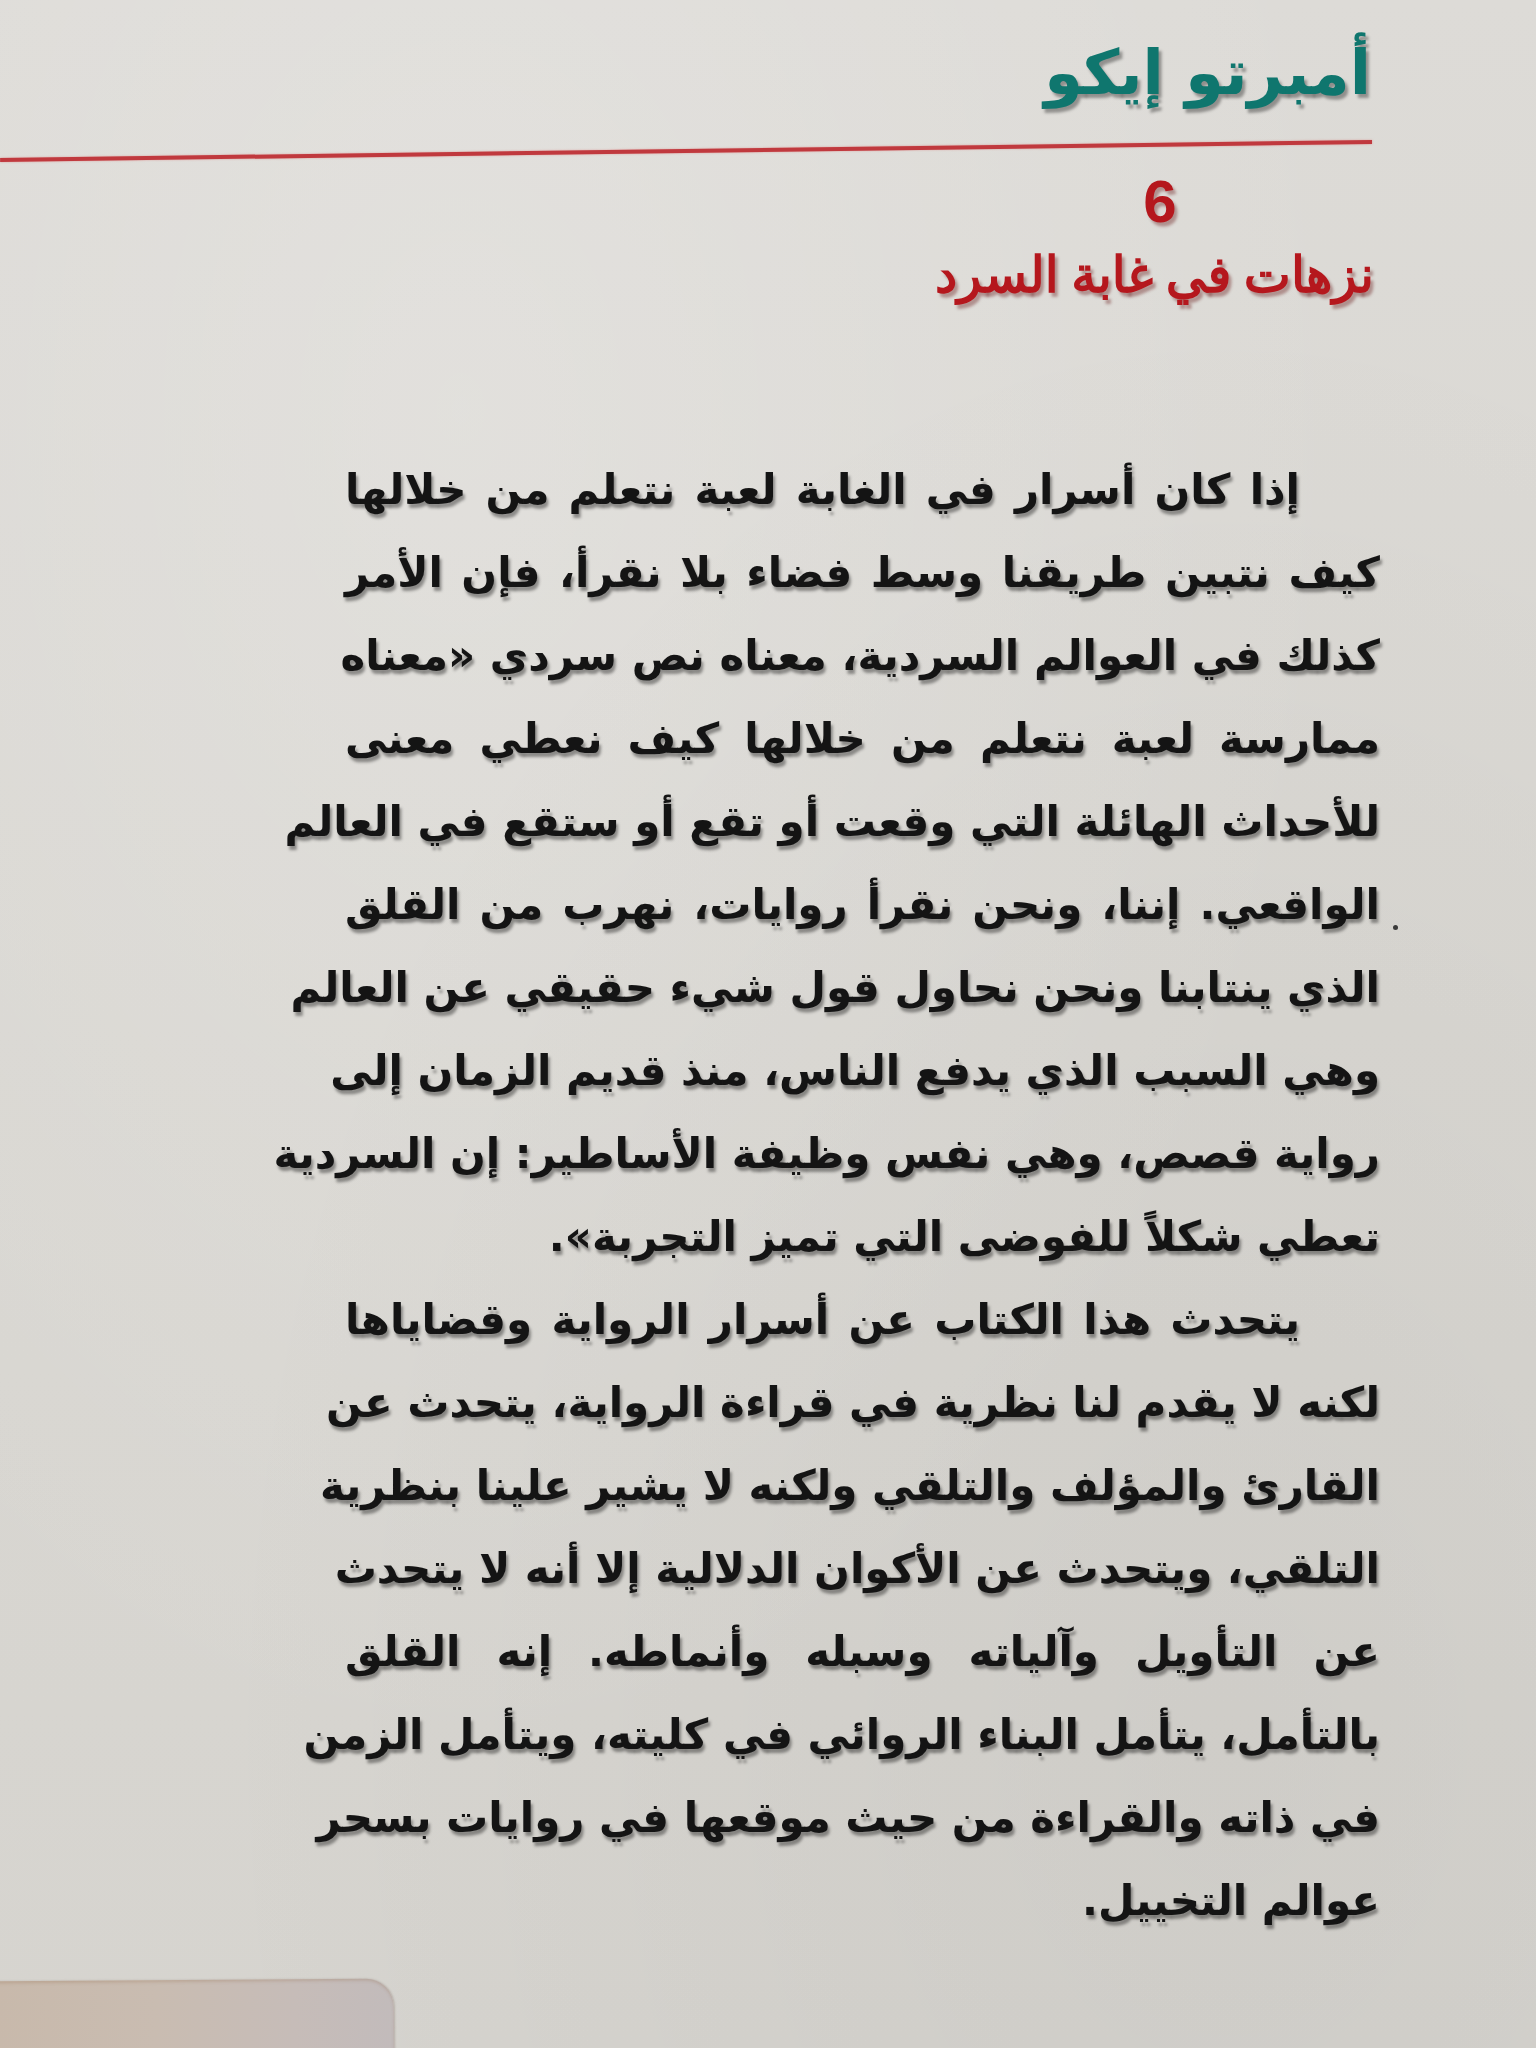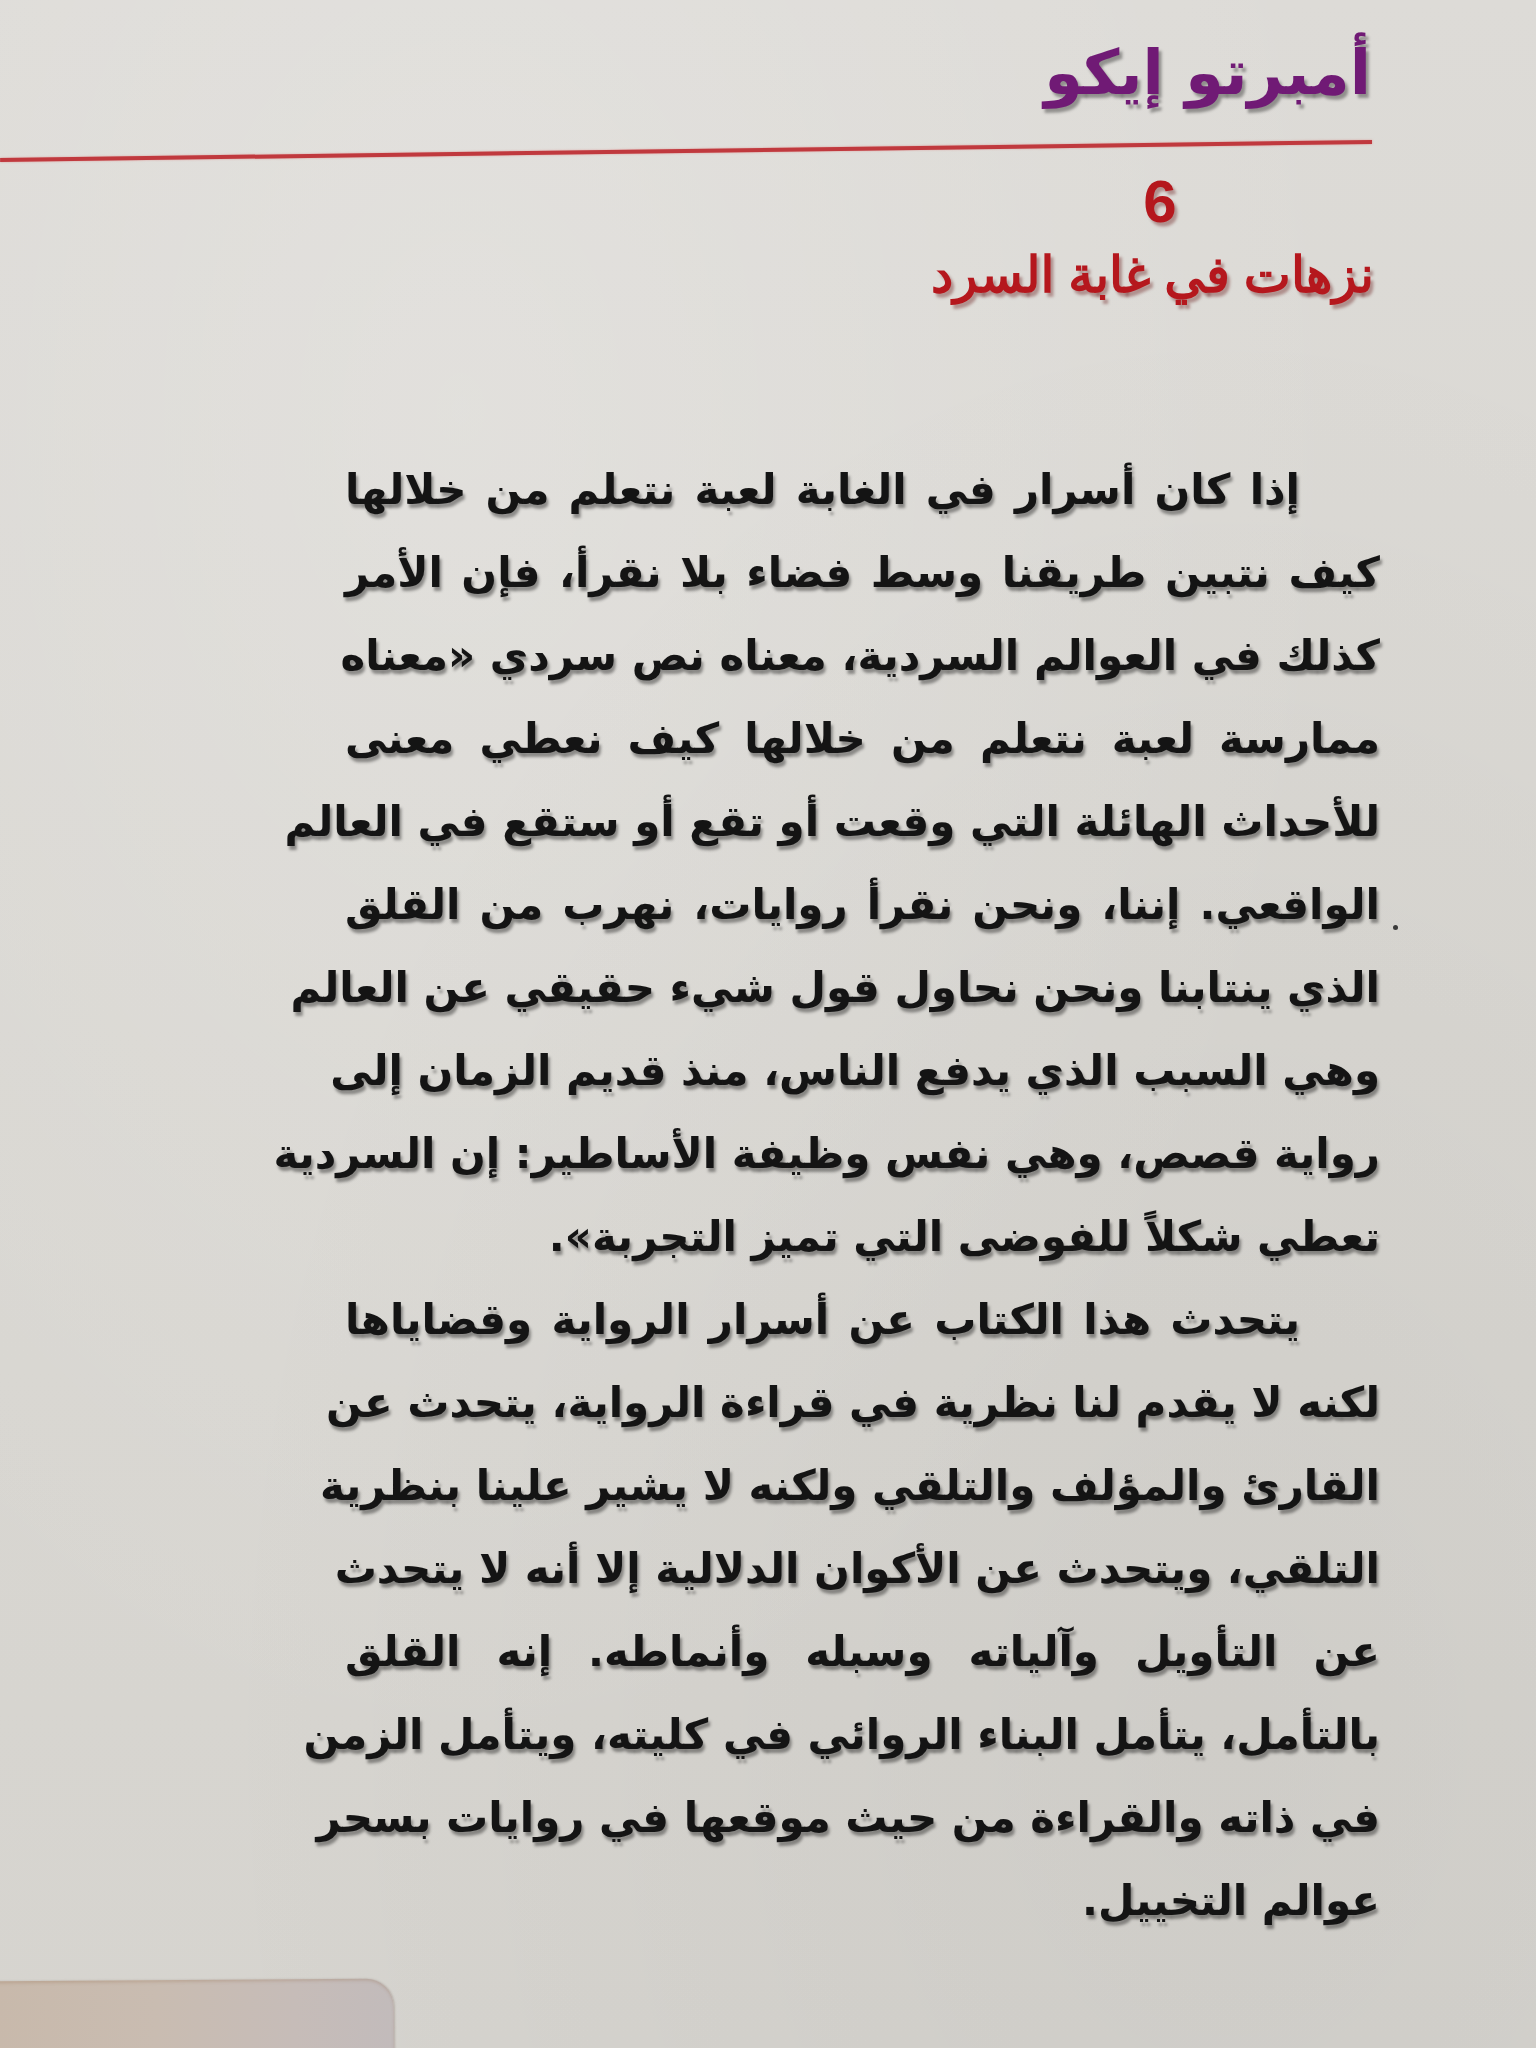--- a/index.html
+++ b/index.html
@@ -24,21 +24,21 @@
     }
     .author {
       position: absolute;
       right: 165px;
       top: 42px;
       direction: rtl;
       font-family: "DejaVu Sans", sans-serif;
       font-weight: bold;
       font-size: 62px;
       line-height: 1;
-      color: #701a75;
+      color: #0f766e;
       text-shadow: 3px 4px 3px rgba(0,0,0,0.35);
       letter-spacing: 0;
       white-space: nowrap;
     }
     .rule {
       position: absolute;
       left: 0;
       top: 140px;
       width: 1372px;
       height: 4px;
@@ -58,21 +58,21 @@
       font-size: 60px;
       line-height: 1;
       color: #b5171d;
       text-shadow: 3px 4px 3px rgba(90,0,0,0.35);
     }
     .book-title {
       position: absolute;
       right: 162px;
       top: 250px;
       direction: rtl;
-      font-family: Liberation Sans, sans-serif;
+      font-family: Liberation Serif, serif;
       font-weight: bold;
       font-size: 50px;
       line-height: 1;
       color: #b5171d;
       text-shadow: 3px 4px 3px rgba(90,0,0,0.35);
       white-space: nowrap;
     }
     .blurb {
       position: absolute;
       left: 345px;

